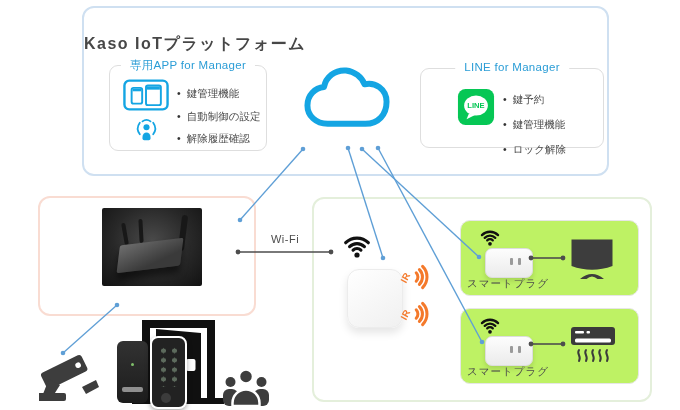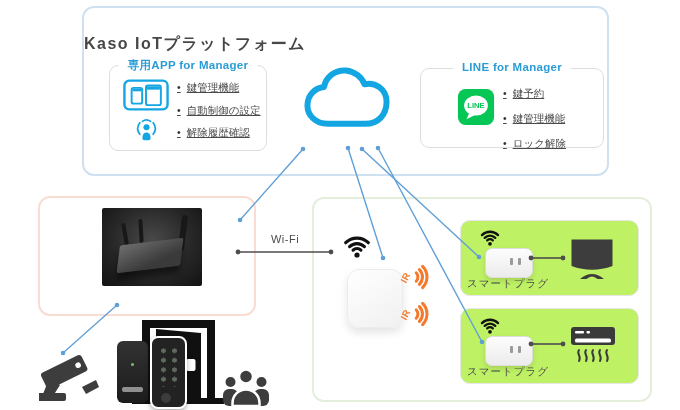--- a/index.html
+++ b/index.html
@@ -11,27 +11,27 @@
   .platform{left:82px;top:6px;width:523px;height:166px;border:2px solid var(--platform-border);}
   .gateway-box{left:38px;top:196px;width:214px;height:116px;border:2px solid var(--gateway-border);}
   .devices-box{left:312px;top:197px;width:336px;height:201px;border:2px solid var(--devices-border);}
 
   .diagram-title{position:absolute;top:26px;left:0;right:0;margin:0;
     font-size:16px;font-weight:600;letter-spacing:1.5px;color:var(--text-dark);}
 
   
   .subbox{position:absolute;border:1.5px solid #dedede;border-radius:9px;background:#fff;}
   .subbox .legend{position:absolute;top:-8px;left:50%;transform:translateX(-50%);
-    background:#fff;padding:0 9px;white-space:nowrap;font-size:11.5px;font-weight:700;
+    background:#fff;padding:0 9px;white-space:nowrap;font-size:11.5px;font-weight:400;
     color:var(--accent-blue);letter-spacing:.3px;}
   .app-panel{left:25px;top:57px;width:156px;height:84px;}
   .line-panel{left:336px;top:60px;width:164px;height:78px;padding-left:18px;}
   .sub-content{display:flex;height:100%;box-sizing:border-box;padding:13px 8px 8px 13px;}
   .icon-col{width:48px;display:flex;flex-direction:column;align-items:center;gap:3px;}
-  ul.bullets{list-style:none;margin:2px 0 0 8px;padding:0;font-size:10.5px;color:#4a4a4a;text-decoration:underline;}
+  ul.bullets{list-style:none;margin:8px 0 0 8px;padding:0;font-size:10.5px;color:#4a4a4a;}
   .app-panel ul.bullets li{margin-bottom:8.5px;white-space:nowrap;}
   .line-panel ul.bullets li{margin-bottom:11px;white-space:nowrap;}
   ul.bullets li::before{content:"•";margin-right:6px;color:#333;}
   .line-panel .sub-content{padding:16px 8px 8px 18px;}
   .line-icon{margin-top:3px;}
 
   .cloud{position:absolute;left:217px;top:54px;width:92px;height:74px;}
   .cloud path{fill:#fff;stroke:var(--cloud-blue);stroke-width:6.5;stroke-linejoin:round;}
 
   

